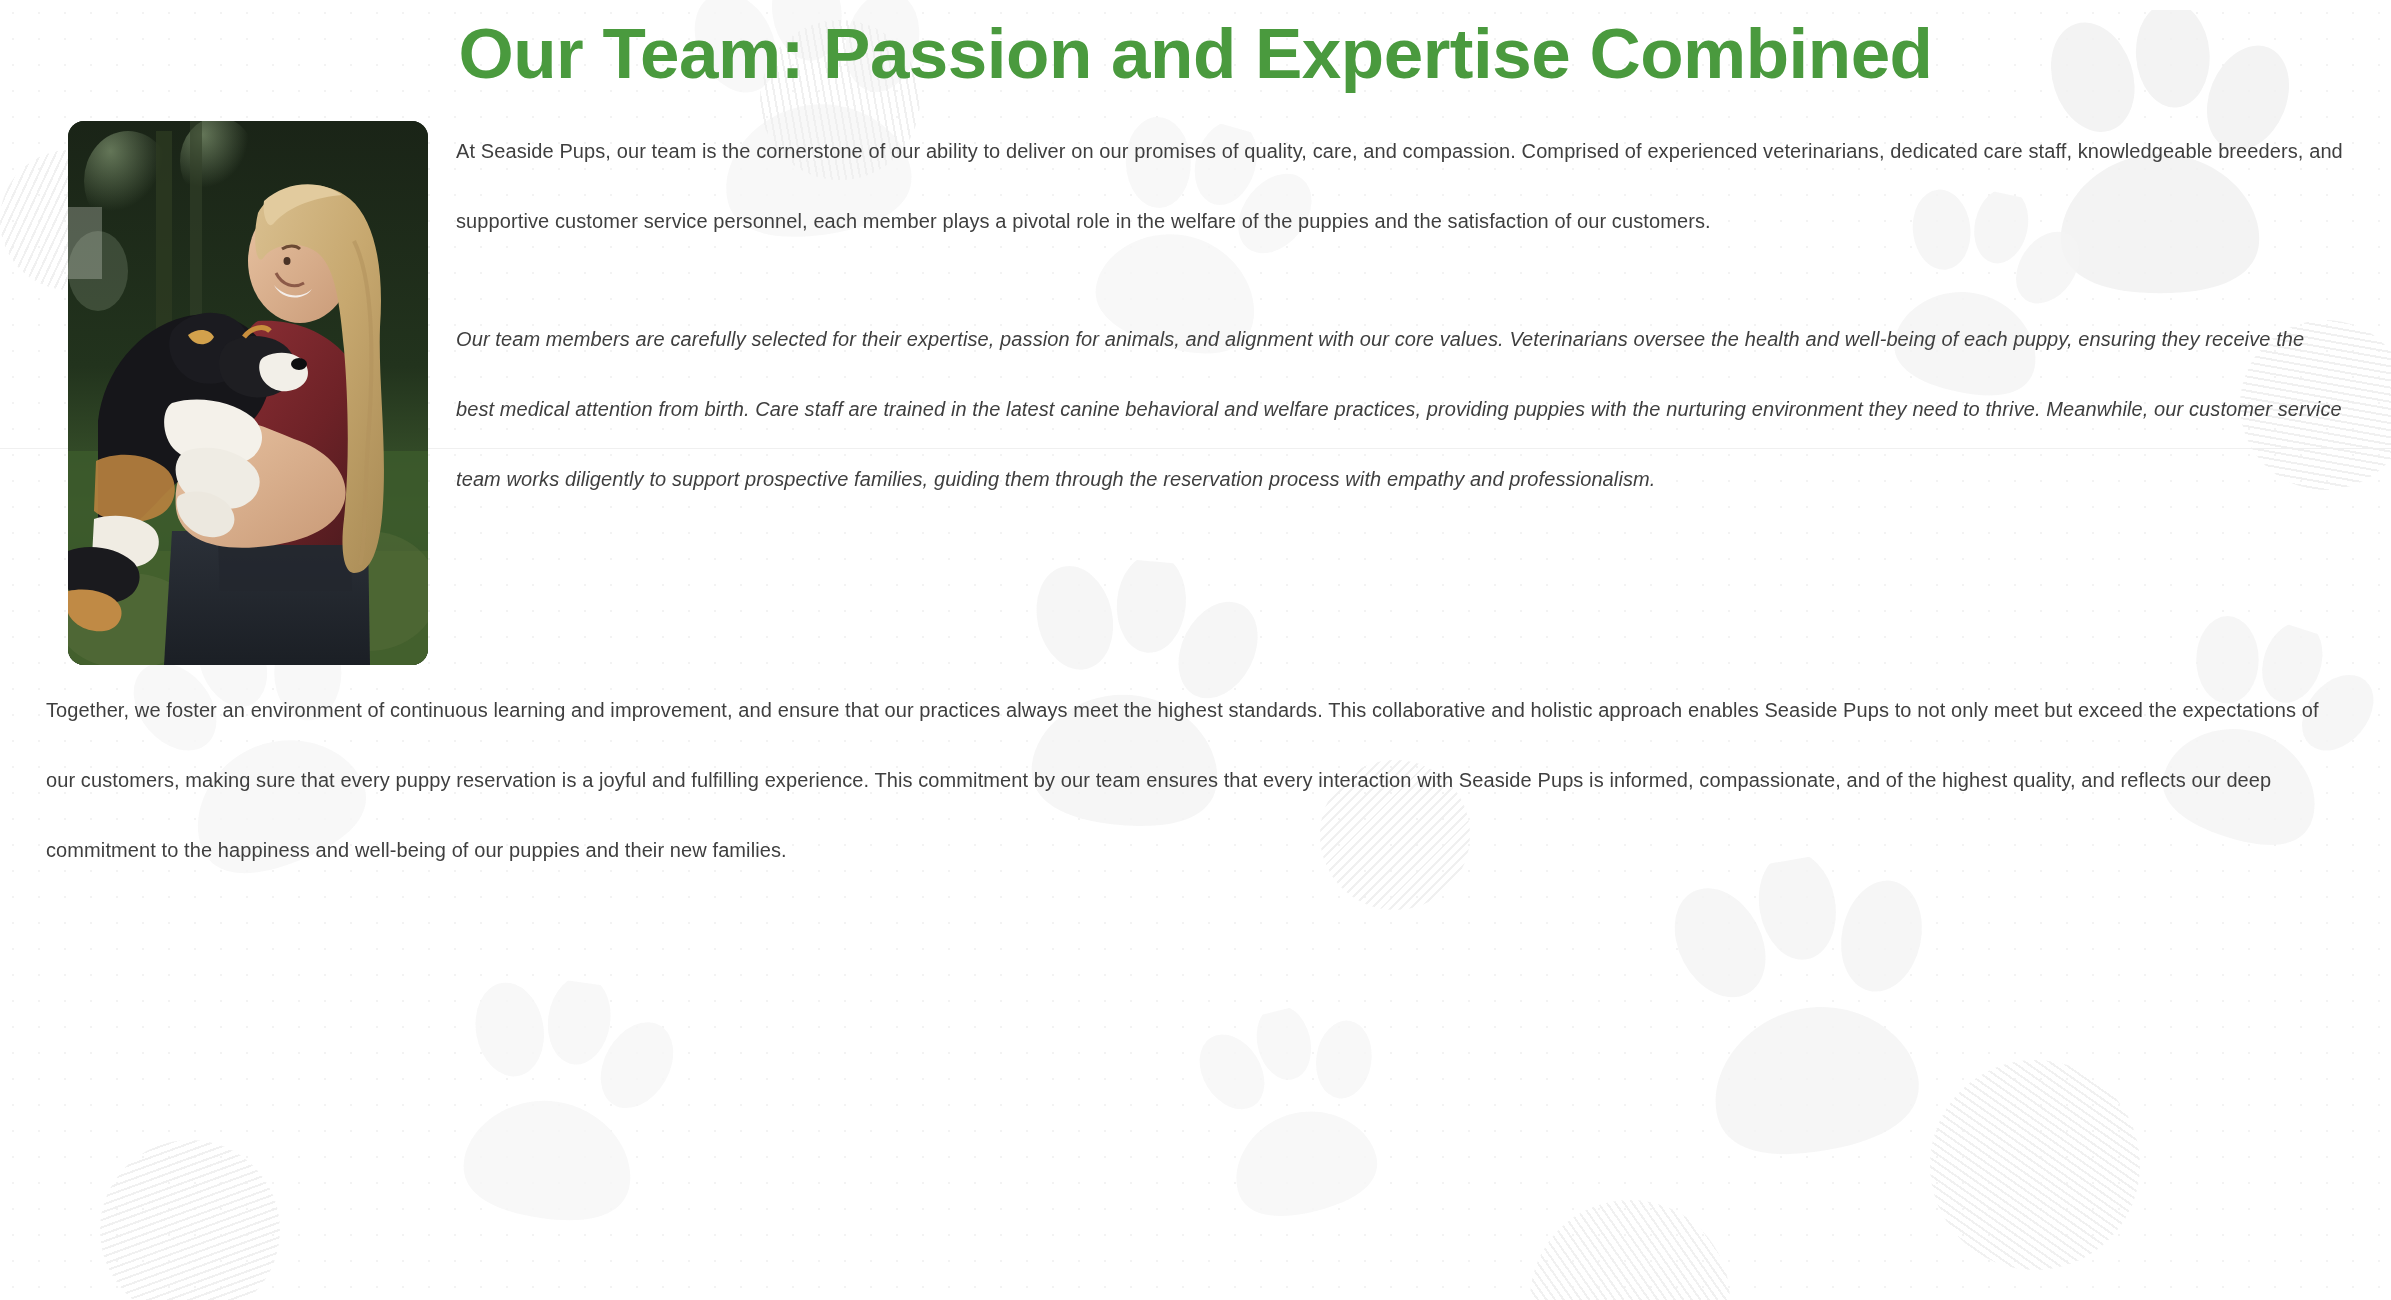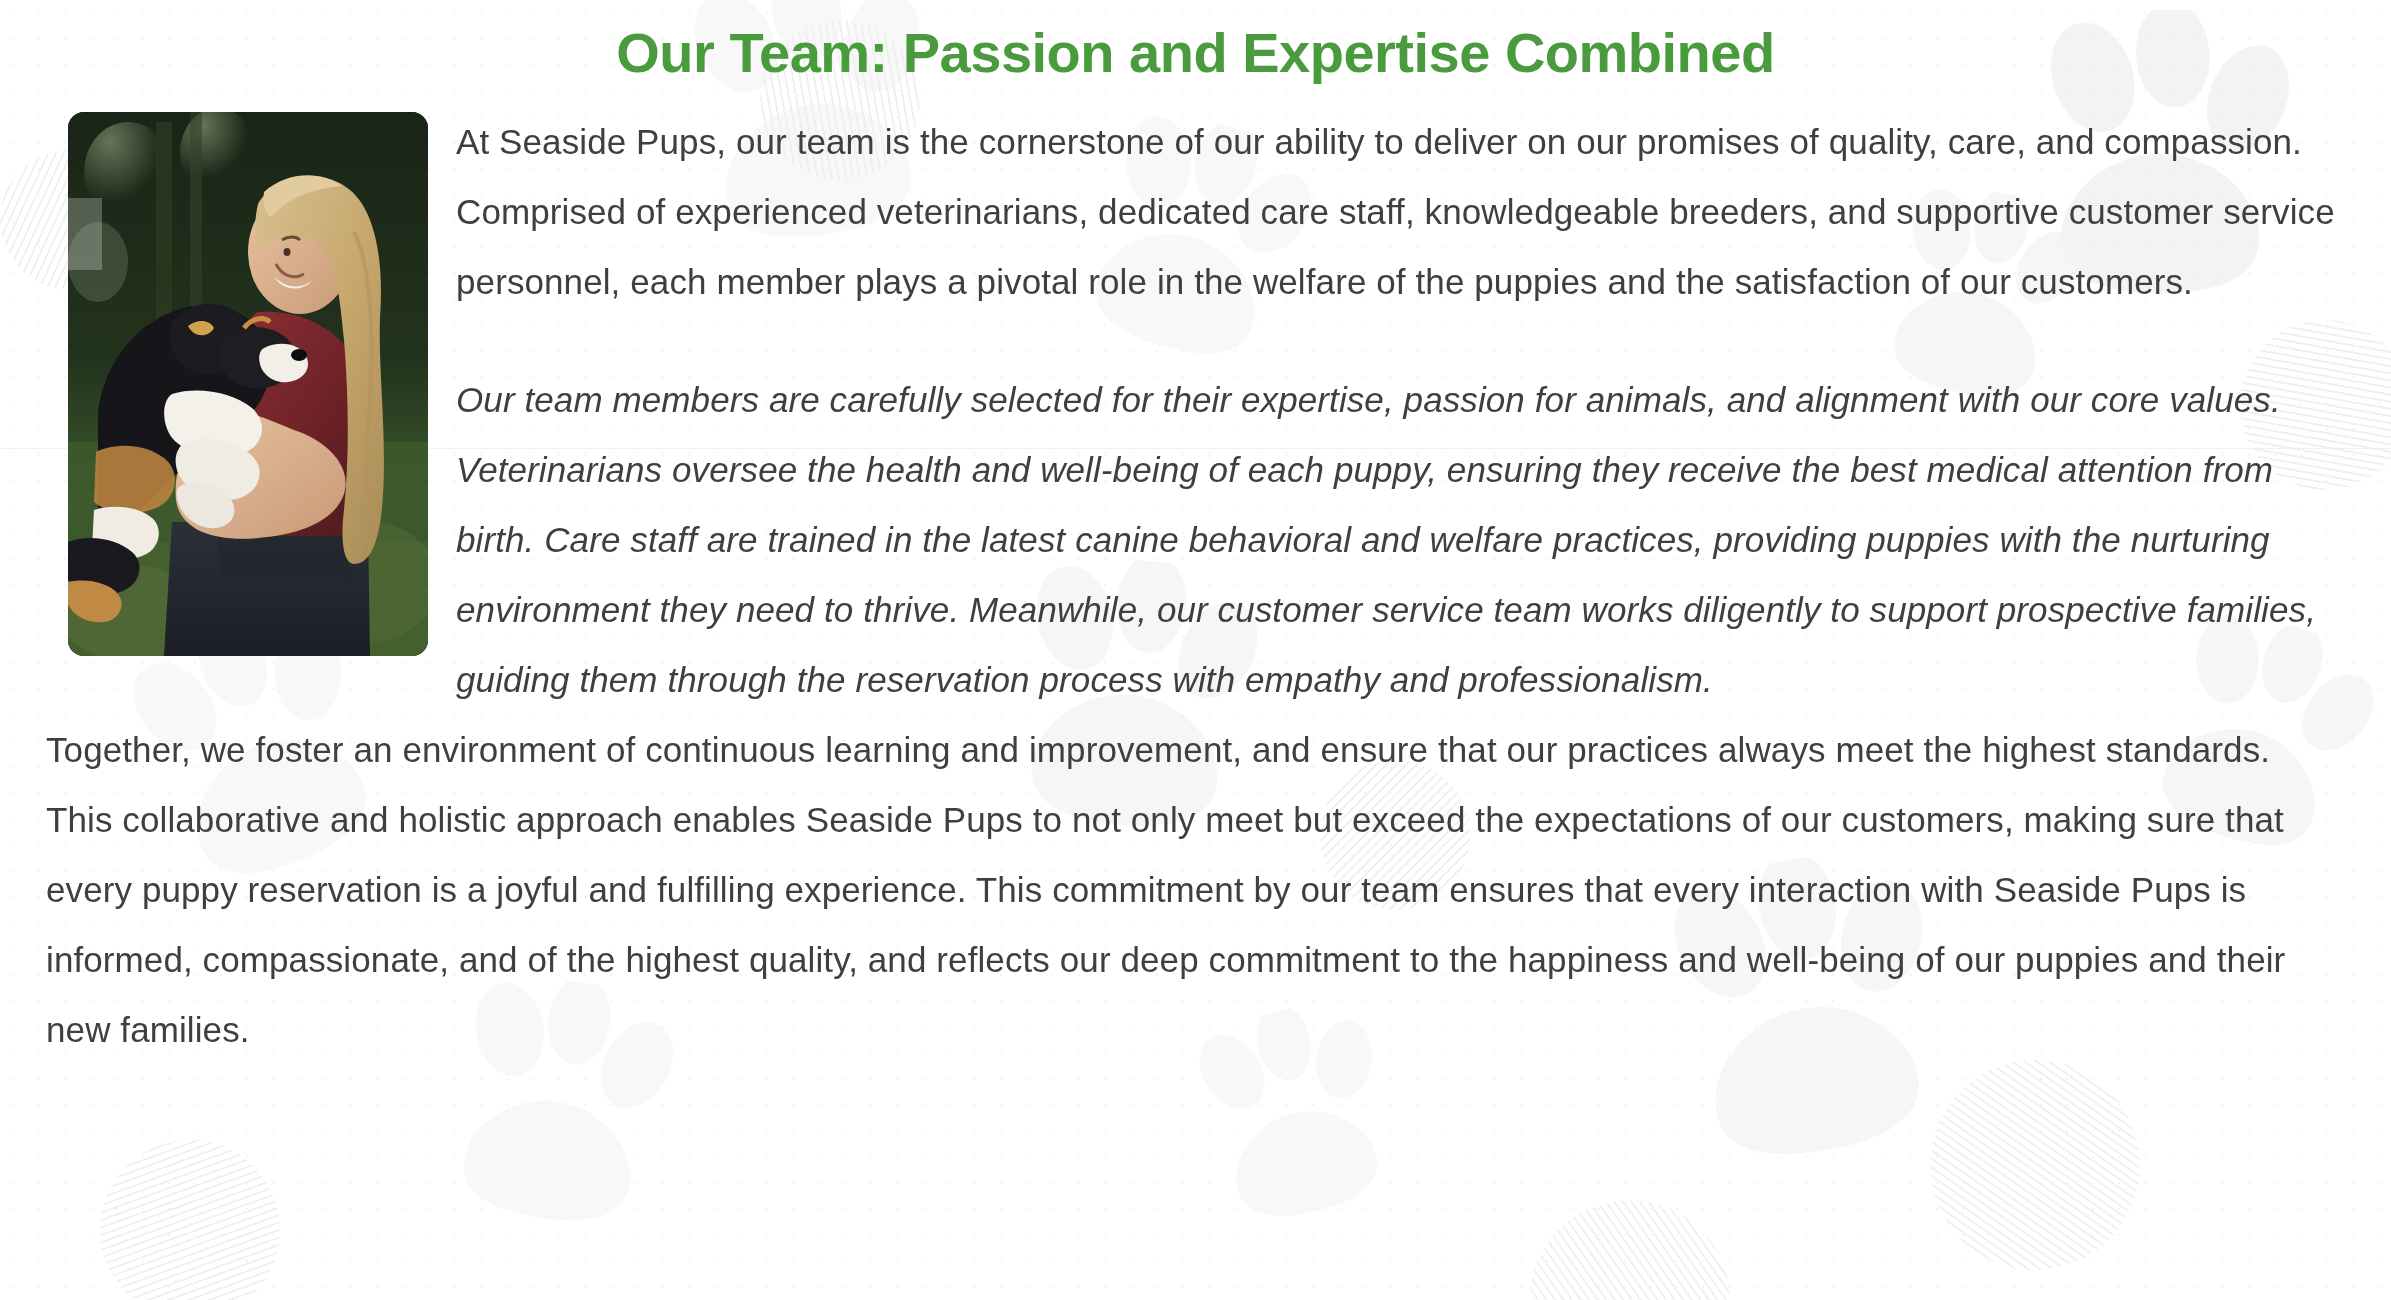--- a/index.html
+++ b/index.html
@@ -65,32 +65,32 @@
     position: relative;
     z-index: 2;
     width: 2391px;
     height: 1300px;
     padding: 0 46px;
   }
 
   .page-title {
     text-align: center;
     color: #4a9a3e;
-    font-size: 56px;
+    font-size: 71px;
     line-height: 1.05;
     font-weight: 700;
     letter-spacing: -0.5px;
-    padding-top: 24px;
+    padding-top: 17px;
     white-space: nowrap;
   }
 
   .article {
     margin-top: 24px;
     color: #3f3f3f;
-    font-size: 35px;
+    font-size: 20px;
     line-height: 70px;
     letter-spacing: .1px;
     text-align: left;
   }
 
   .team-photo {
     float: left;
     width: 360px;
     height: 544px;
     margin: 5px 28px 10px 22px;

